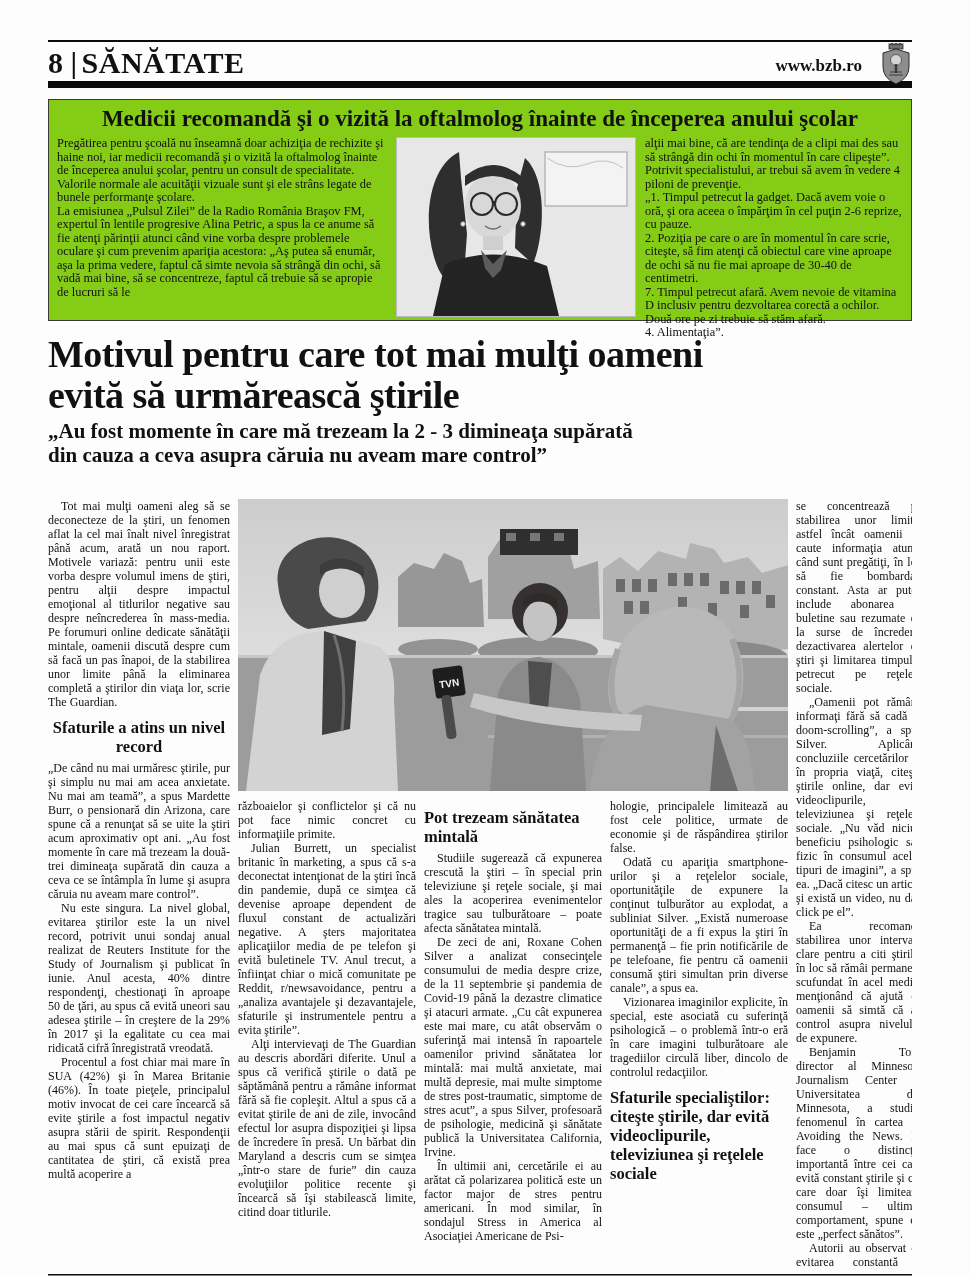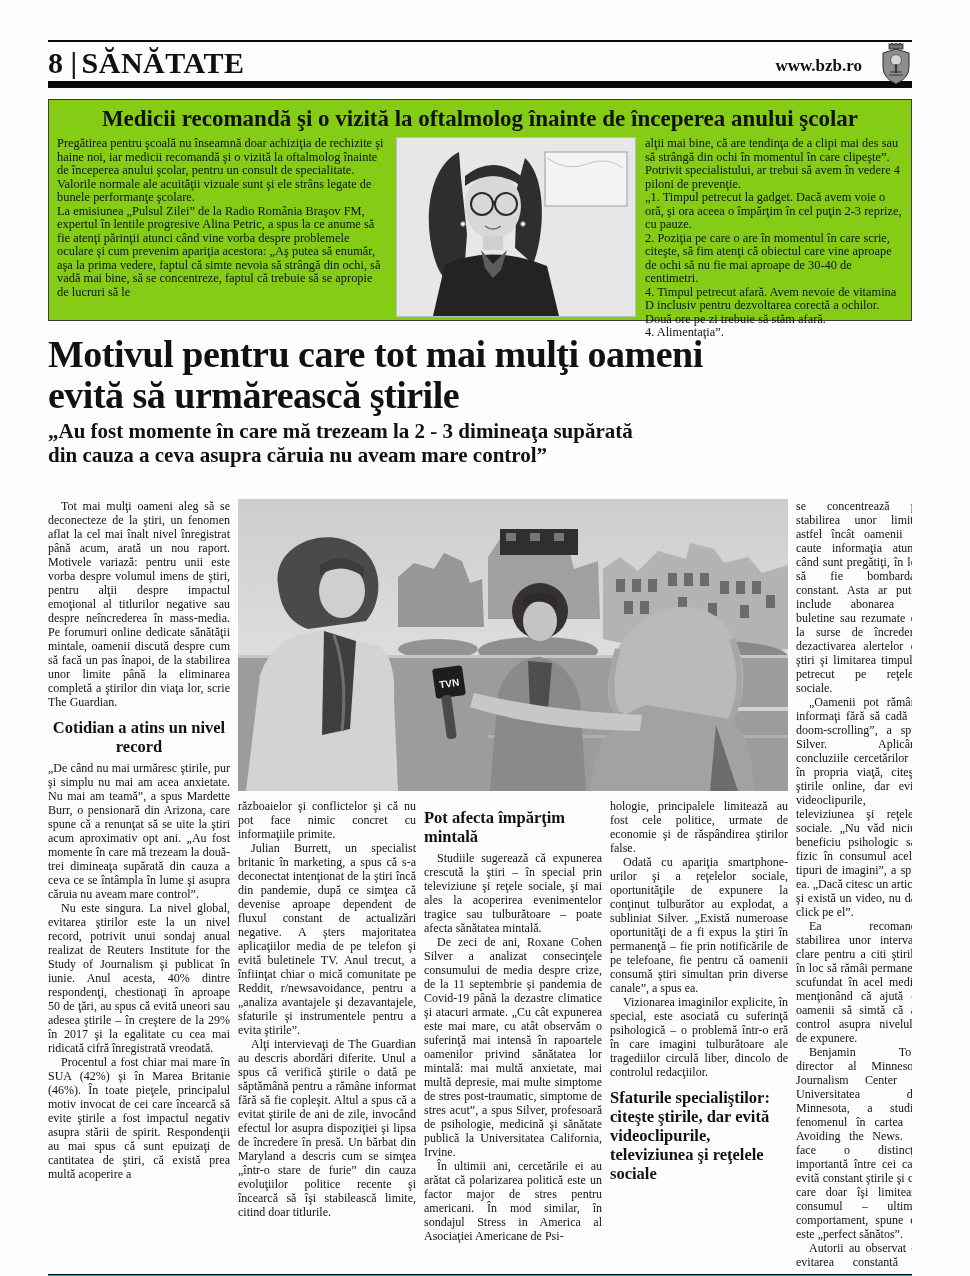--- a/index.html
+++ b/index.html
@@ -101,36 +101,36 @@
         <path d="M88 88 q8 6 16 0" stroke="#6a6a6a" fill="none" stroke-width="1.5"></path>
         <circle cx="66" cy="86" r="2.4" fill="#f0f0f0" stroke="#777"></circle>
         <circle cx="126" cy="86" r="2.4" fill="#f0f0f0" stroke="#777"></circle>
         <rect x="86" y="98" width="20" height="14" fill="#cfcfcf"></rect>
         <path d="M36 178 L48 126 Q96 106 150 128 L162 178 Z" fill="#232323"></path>
         <path d="M84 112 L96 126 L110 112 L104 132 L96 140 L88 130 Z" fill="#5c5c5c"></path>
       </svg>
       <div class="topbox-col topbox-right">
         <p>alţii mai bine, că are tendinţa de a clipi mai des sau să strângă din ochi în momentul în care clipeşte”.</p>
         <p>Potrivit specialistului, ar trebui să avem în vedere 4 piloni de prevenţie.</p>
-        <p>„1. Timpul petrecut la gadget. Dacă avem voie o oră, şi ora aceea o împărţim în cel puţin 2-3 reprize, cu pauze.</p>
+        <p>„1. Timpul petrecut la gadget. Dacă avem voie o oră, şi ora aceea o împărţim în cel puţin 2-6 reprize, cu pauze.</p>
         <p>2. Poziţia pe care o are în momentul în care scrie, citeşte, să fim atenţi că obiectul care vine aproape de ochi să nu fie mai aproape de 30-40 de centimetri.</p>
-        <p>4. Timpul petrecut afară. Avem nevoie de vitamina D inclusiv pentru dezvoltarea corectă a ochilor. Două ore pe zi trebuie să stăm afară.</p>
+        <p>7. Timpul petrecut afară. Avem nevoie de vitamina D inclusiv pentru dezvoltarea corectă a ochilor. Două ore pe zi trebuie să stăm afară.</p>
         <p>4. Alimentaţia”.</p>
       </div>
     </div>
   </div>
 
   <h1 class="headline">Motivul pentru care tot mai mulţi oameni evită să urmărească ştirile</h1>
   <h2 class="subheadline">„Au fost momente în care mă trezeam la 2 - 3 dimineaţa supărată din cauza a ceva asupra căruia nu aveam mare control”</h2>
 
   <div class="article-body">
 
     <div class="col1">
       <p>Tot mai mulţi oameni aleg să se deconecteze de la ştiri, un fenomen aflat la cel mai înalt nivel înregistrat până acum, arată un nou raport. Motivele variază: pentru unii este vorba despre volumul imens de ştiri, pentru alţii despre impactul emoţional al titlurilor negative sau despre neîncrederea în mass-media. Pe forumuri online dedicate sănătăţii mintale, oamenii discută despre cum să facă un pas înapoi, de la stabilirea unor limite până la eliminarea completă a ştirilor din viaţa lor, scrie The Guardian.</p>
-      <div class="col-heading center">Cotidian a atins un nivel record</div>
+      <div class="col-heading center">Sfaturile a atins un nivel record</div>
       <p class="cont">„De când nu mai urmăresc ştirile, pur şi simplu nu mai am acea anxietate. Nu mai am teamă”, a spus Mardette Burr, o pensionară din Arizona, care spune că a renunţat să se uite la ştiri acum aproximativ opt ani. „Au fost momente în care mă trezeam la două-trei dimineaţa supărată din cauza a ceva ce se întâmpla în lume şi asupra căruia nu aveam mare control”.</p>
       <p>Nu este singura. La nivel global, evitarea ştirilor este la un nivel record, potrivit unui sondaj anual realizat de Reuters Institute for the Study of Journalism şi publicat în iunie. Anul acesta, 40% dintre respondenţi, chestionaţi în aproape 50 de ţări, au spus că evită uneori sau adesea ştirile – în creştere de la 29% în 2017 şi la egalitate cu cea mai ridicată cifră înregistrată vreodată.</p>
       <p>Procentul a fost chiar mai mare în SUA (42%) şi în Marea Britanie (46%). În toate pieţele, principalul motiv invocat de cei care încearcă să evite ştirile a fost impactul negativ asupra stării de spirit. Respondenţii au mai spus că sunt epuizaţi de cantitatea de ştiri, că există prea multă acoperire a</p>
     </div>
 
     <div class="photo-cell">
       <svg viewBox="0 0 550 292">
         <defs>
           <linearGradient id="sky" x1="0" y1="0" x2="0" y2="1">
             <stop offset="0" stop-color="#cdcdcd"></stop>
@@ -207,21 +207,21 @@
       <p>Autorii au observat că evitarea constantă a ştirilor este mai des întâlnită în rândul tinerilor, femeilor şi persoanelor cu statut socio-economic scăzut. „Dacă, aşa cum credem noi, este de dorit ca oamenii să aibă aceleaşi oportunităţi de a se implica politic, de a vota, de a-şi exprima opiniile pe subiecte politice importante, atunci considerăm că este o problemă faptul că oamenii se deconectează de la ştiri”, a spus Toff. (A.I.)</p>
     </div>
 
     <div class="col2">
       <p class="cont">războaielor şi conflictelor şi că nu pot face nimic concret cu informaţiile primite.</p>
       <p>Julian Burrett, un specialist britanic în marketing, a spus că s-a deconectat intenţionat de la ştiri încă din pandemie, după ce simţea că devenise aproape dependent de fluxul constant de actualizări negative. A şters majoritatea aplicaţiilor media de pe telefon şi evită buletinele TV. Anul trecut, a înfiinţat chiar o mică comunitate pe Reddit, r/newsavoidance, pentru a „analiza avantajele şi dezavantajele, sfaturile şi instrumentele pentru a evita ştirile”.</p>
       <p>Alţi intervievaţi de The Guardian au descris abordări diferite. Unul a spus că verifică ştirile o dată pe săptămână pentru a rămâne informat fără să fie copleşit. Altul a spus că a evitat ştirile de ani de zile, invocând efectul lor asupra dispoziţiei şi lipsa de încredere în presă. Un bărbat din Maryland a descris cum se simţea „într-o stare de furie” din cauza evoluţiilor politice recente şi încearcă să îşi stabilească limite, citind doar titlurile.</p>
     </div>
 
     <div class="col3">
-      <div class="col-heading">Pot afecta împărţim mintală</div>
+      <div class="col-heading">Pot trezeam sănătatea mintală</div>
       <p>Studiile sugerează că expunerea crescută la ştiri – în special prin televiziune şi reţele sociale, şi mai ales la acoperirea evenimentelor tragice sau tulburătoare – poate afecta sănătatea mintală.</p>
       <p>De zeci de ani, Roxane Cohen Silver a analizat consecinţele consumului de media despre crize, de la 11 septembrie şi pandemia de Covid-19 până la dezastre climatice şi atacuri armate. „Cu cât expunerea este mai mare, cu atât observăm o suferinţă mai intensă în rapoartele oamenilor privind sănătatea lor mintală: mai multă anxietate, mai multă depresie, mai multe simptome de stres post-traumatic, simptome de stres acut”, a spus Silver, profesoară de psihologie, medicină şi sănătate publică la Universitatea California, Irvine.</p>
       <p>În ultimii ani, cercetările ei au arătat că polarizarea politică este un factor major de stres pentru americani. În mod similar, în sondajul Stress in America al Asociaţiei Americane de Psi-</p>
     </div>
 
     <div class="col4">
       <p class="cont">hologie, principalele limitează au fost cele politice, urmate de economie şi de răspândirea ştirilor false.</p>
       <p>Odată cu apariţia smartphone-urilor şi a reţelelor sociale, oportunităţile de expunere la conţinut tulburător au explodat, a subliniat Silver. „Există numeroase oportunităţi de a fi expus la ştiri în permanenţă – fie prin notificările de pe telefoane, fie pentru că oamenii consumă ştiri simultan prin diverse canale”, a spus ea.</p>
       <p>Vizionarea imaginilor explicite, în special, este asociată cu suferinţă psihologică – o problemă într-o eră în care imagini tulburătoare ale tragediilor circulă liber, dincolo de controlul redacţiilor.</p>
       <div class="col-heading">Sfaturile specialiştilor: citeşte ştirile, dar evită videoclipurile, televiziunea şi reţelele sociale</div>

